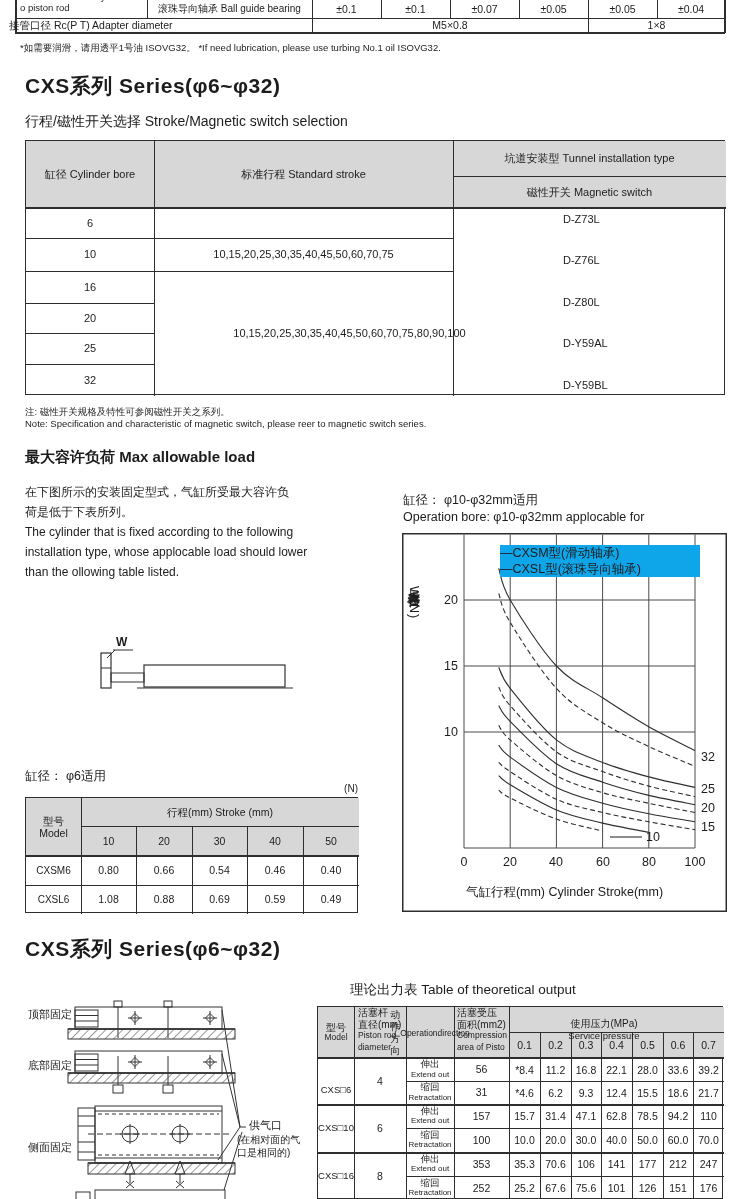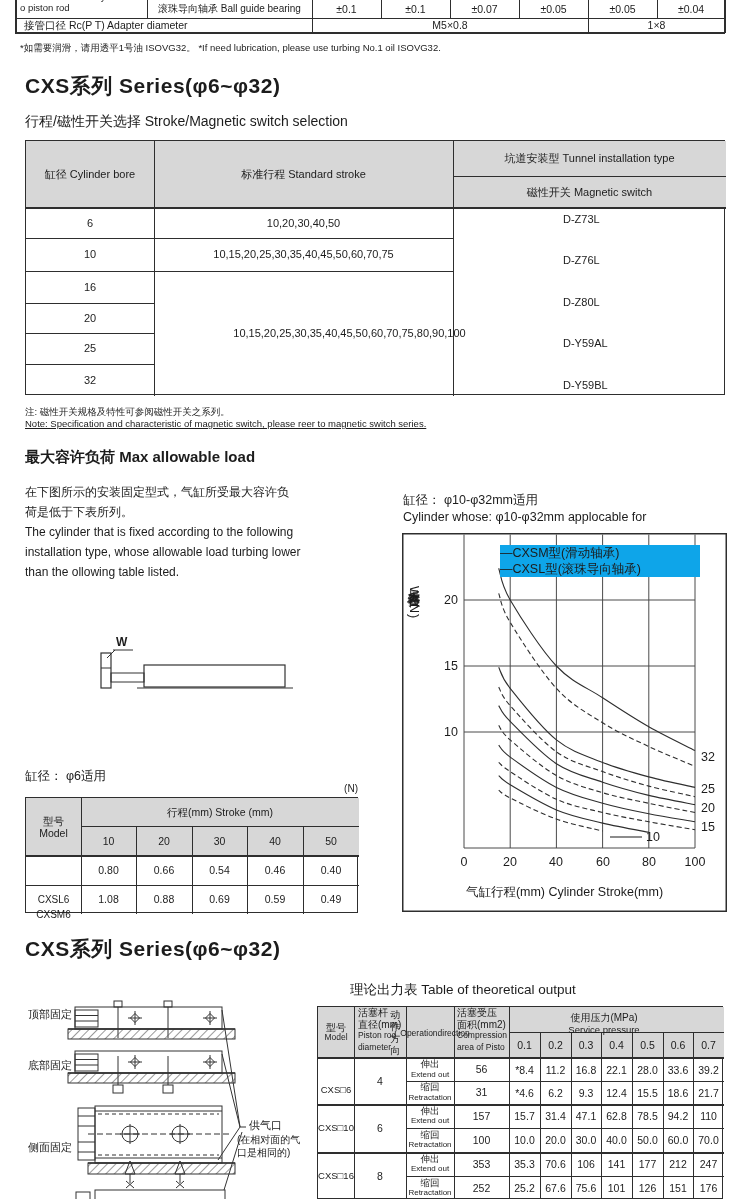--- a/index.html
+++ b/index.html
@@ -43,21 +43,21 @@
       <span>Irrotational accuracy</span><br>
       <span>o piston rod</span>
     </div>
     <div class="cell f10" style="left:147px;top:0;width:165px;height:18px;">滚珠导向轴承 Ball guide bearing</div>
     <div class="cell f105" style="left:312px;top:0;width:69px;height:18px;">±0.1</div>
     <div class="cell f105" style="left:381px;top:0;width:69px;height:18px;">±0.1</div>
     <div class="cell f105" style="left:450px;top:0;width:69px;height:18px;">±0.07</div>
     <div class="cell f105" style="left:519px;top:0;width:69px;height:18px;">±0.05</div>
     <div class="cell f105" style="left:588px;top:0;width:69px;height:18px;">±0.05</div>
     <div class="cell f105" style="left:657px;top:0;width:68px;height:18px;">±0.04</div>
-    <div class="cell f105 left" style="left:24px;top:18px;width:288px;height:14px;">接管口径 Rc(P T) Adapter diameter</div>
+    <div class="cell f105 left" style="left:9px;top:18px;width:288px;height:14px;">接管口径 Rc(P T) Adapter diameter</div>
     <div class="cell f105" style="left:312px;top:18px;width:276px;height:14px;">M5×0.8</div>
     <div class="cell f105" style="left:588px;top:18px;width:137px;height:14px;">1×8</div>
   </div>
 
   <div class="abs f9" style="left:20px;top:42px;width:700px;">*如需要润滑，请用透平1号油 ISOVG32。 *If need lubrication, please use turbing No.1 oil ISOVG32.</div>
 
   <div class="abs f21" style="left:25px;top:72px;">CXS系列 Series(φ6~φ32)</div>
   <div class="abs" style="left:25px;top:113px;font-size:14px;">行程/磁性开关选择 Stroke/Magnetic switch selection</div>
 
   <div class="abs border15" style="left:25px;top:140px;width:700px;height:255px;">
@@ -74,45 +74,44 @@
     <div class="cell f11" style="left:0;top:0;width:128px;height:67px;">缸径 Cylinder bore</div>
     <div class="cell f11" style="left:128px;top:0;width:299px;height:67px;">标准行程 Standard stroke</div>
     <div class="cell f11" style="left:427px;top:0;width:273px;height:35px;">坑道安装型 Tunnel installation type</div>
     <div class="cell f11" style="left:427px;top:35px;width:273px;height:32px;border-radius:12px;">磁性开关 Magnetic switch</div>
     <div class="cell f11" style="left:0;top:67px;width:128px;height:30px;">6</div>
     <div class="cell f11" style="left:0;top:97px;width:128px;height:33px;">10</div>
     <div class="cell f11" style="left:0;top:130px;width:128px;height:32px;">16</div>
     <div class="cell f11" style="left:0;top:162px;width:128px;height:30px;">20</div>
     <div class="cell f11" style="left:0;top:192px;width:128px;height:31px;">25</div>
     <div class="cell f11" style="left:0;top:223px;width:128px;height:32px;">32</div>
-    <div class="cell f11" style="left:128px;top:67px;width:299px;height:30px;">10,20,30,40,50</div>
     <div class="cell f11" style="left:128px;top:97px;width:299px;height:33px;">10,15,20,25,30,35,40,45,50,60,70,75</div>
     <div class="cell f11" style="left:128px;top:130px;width:299px;height:125px;padding-left:46px;">10,15,20,25,30,35,40,45,50,60,70,75,80,90,100</div>
     <div class="abs" style="left:537px;top:67px;width:160px;height:188px;display:flex;flex-direction:column;justify-content:space-between;font-size:11px;line-height:22.5px;">
       <span>D-Z73L</span>
       <span>D-Z76L</span>
       <span>D-Z80L</span>
       <span>D-Y59AL</span>
       <span>D-Y59BL</span>
     </div>
   </div>
 
   <div class="abs f9" style="left:25px;top:406px;">注: 磁性开关规格及特性可参阅磁性开关之系列。</div>
-  <div class="abs f9" style="left:25px;top:418px;text-decoration:underline;">Note: Specification and characteristic of magnetic switch, please reer to magnetic switch series.</div>
+  <div class="abs f9" style="left:25px;top:418px;">Note: Specification and characteristic of magnetic switch, please reer to magnetic switch series.</div>
 
   <div class="abs f15" style="left:25px;top:448px;">最大容许负荷 Max allowable load</div>
   <div class="abs f12" style="left:25px;top:482px;width:370px;line-height:20px;">
     <span>在下图所示的安装固定型式，气缸所受最大容许负</span><br>
     <span>荷是低于下表所列。</span><br>
     <span>The cylinder that is fixed according to the following</span><br>
-    <span>installation type, whose allowable load turbing lower</span><br>
+    <span>installation type, whose applocable load should lower</span><br>
     <span>than the ollowing table listed.</span>
   </div>
   <div class="abs f125" style="left:403px;top:492px;">缸径： φ10-φ32mm适用</div>
-  <div class="abs f125" style="left:403px;top:510px;">Cylinder whose: φ10-φ32mm applocable for</div>
+  <div class="abs f125" style="left:403px;top:510px;">Operation bore: φ10-φ32mm applocable for</div>
 
   <svg class="abs" style="left:90px;top:628px;" width="215" height="68" viewBox="0 0 215 68">
     <text x="26" y="18" font-size="12" font-weight="bold">W</text>
     <line x1="23" y1="22" x2="43" y2="22" stroke="#333" stroke-width="1"></line>
     <line x1="25" y1="22" x2="17" y2="30" stroke="#333" stroke-width="1"></line>
     <rect x="11" y="25" width="10" height="35" fill="none" stroke="#333" stroke-width="1.2"></rect>
     <line x1="11" y1="40" x2="21" y2="40" stroke="#333" stroke-width="1"></line>
     <rect x="21" y="45" width="33" height="9" fill="none" stroke="#333" stroke-width="1"></rect>
     <rect x="54" y="37" width="141" height="22" fill="none" stroke="#333" stroke-width="1.2"></rect>
     <line x1="47" y1="60" x2="203" y2="60" stroke="#333" stroke-width="1.2"></line>
@@ -133,21 +132,21 @@
     <div class="cell f105" style="left:0;top:0;width:55px;height:58px;flex-direction:column;">
       <span>型号</span>
       <span>Model</span>
     </div>
     <div class="cell f105" style="left:55px;top:0;width:278px;height:28px;">行程(mm) Stroke (mm)</div>
     <div class="cell f105" style="left:55px;top:28px;width:55px;height:30px;">10</div>
     <div class="cell f105" style="left:110px;top:28px;width:56px;height:30px;">20</div>
     <div class="cell f105" style="left:166px;top:28px;width:55px;height:30px;">30</div>
     <div class="cell f105" style="left:221px;top:28px;width:56px;height:30px;">40</div>
     <div class="cell f105" style="left:277px;top:28px;width:56px;height:30px;">50</div>
-    <div class="cell f10" style="left:0;top:58px;width:55px;height:29px;margin-top:44px;">CXSM6</div>
+    <div class="cell f10" style="left:0;top:58px;width:55px;height:29px;">CXSM6</div>
     <div class="cell f105" style="left:55px;top:58px;width:55px;height:29px;">0.80</div>
     <div class="cell f105" style="left:110px;top:58px;width:56px;height:29px;">0.66</div>
     <div class="cell f105" style="left:166px;top:58px;width:55px;height:29px;">0.54</div>
     <div class="cell f105" style="left:221px;top:58px;width:56px;height:29px;">0.46</div>
     <div class="cell f105" style="left:277px;top:58px;width:56px;height:29px;">0.40</div>
     <div class="cell f10" style="left:0;top:87px;width:55px;height:29px;">CXSL6</div>
     <div class="cell f105" style="left:55px;top:87px;width:55px;height:29px;">1.08</div>
     <div class="cell f105" style="left:110px;top:87px;width:56px;height:29px;">0.88</div>
     <div class="cell f105" style="left:166px;top:87px;width:55px;height:29px;">0.69</div>
     <div class="cell f105" style="left:221px;top:87px;width:56px;height:29px;">0.59</div>
@@ -241,21 +240,21 @@
       <span>动作方向</span>
       <span class="f85">Operation</span>
       <span class="f85">direction</span>
     </div>
     <div class="cell left" style="left:139px;top:0;width:52px;height:51px;flex-direction:column;align-items:flex-start;font-size:10px;line-height:11.5px;">
       <span>活塞受压</span>
       <span>面积(mm2)</span>
       <span class="f85">Compression</span>
       <span class="f85">area of Pisto</span>
     </div>
-    <div class="cell" style="left:191px;top:4px;width:190px;height:25px;flex-direction:column;font-size:10px;line-height:11.5px;">
+    <div class="cell" style="left:191px;top:10px;width:190px;height:25px;flex-direction:column;font-size:10px;line-height:11.5px;">
       <span>使用压力(MPa)</span>
       <span class="f9">Service pressure</span>
     </div>
     <div class="cell f105" style="left:191px;top:25px;width:31px;height:26px;">0.1</div>
     <div class="cell f105" style="left:222px;top:25px;width:31px;height:26px;">0.2</div>
     <div class="cell f105" style="left:253px;top:25px;width:30px;height:26px;">0.3</div>
     <div class="cell f105" style="left:283px;top:25px;width:31px;height:26px;">0.4</div>
     <div class="cell f105" style="left:314px;top:25px;width:31px;height:26px;">0.5</div>
     <div class="cell f105" style="left:345px;top:25px;width:30px;height:26px;">0.6</div>
     <div class="cell f105" style="left:375px;top:25px;width:31px;height:26px;">0.7</div>

